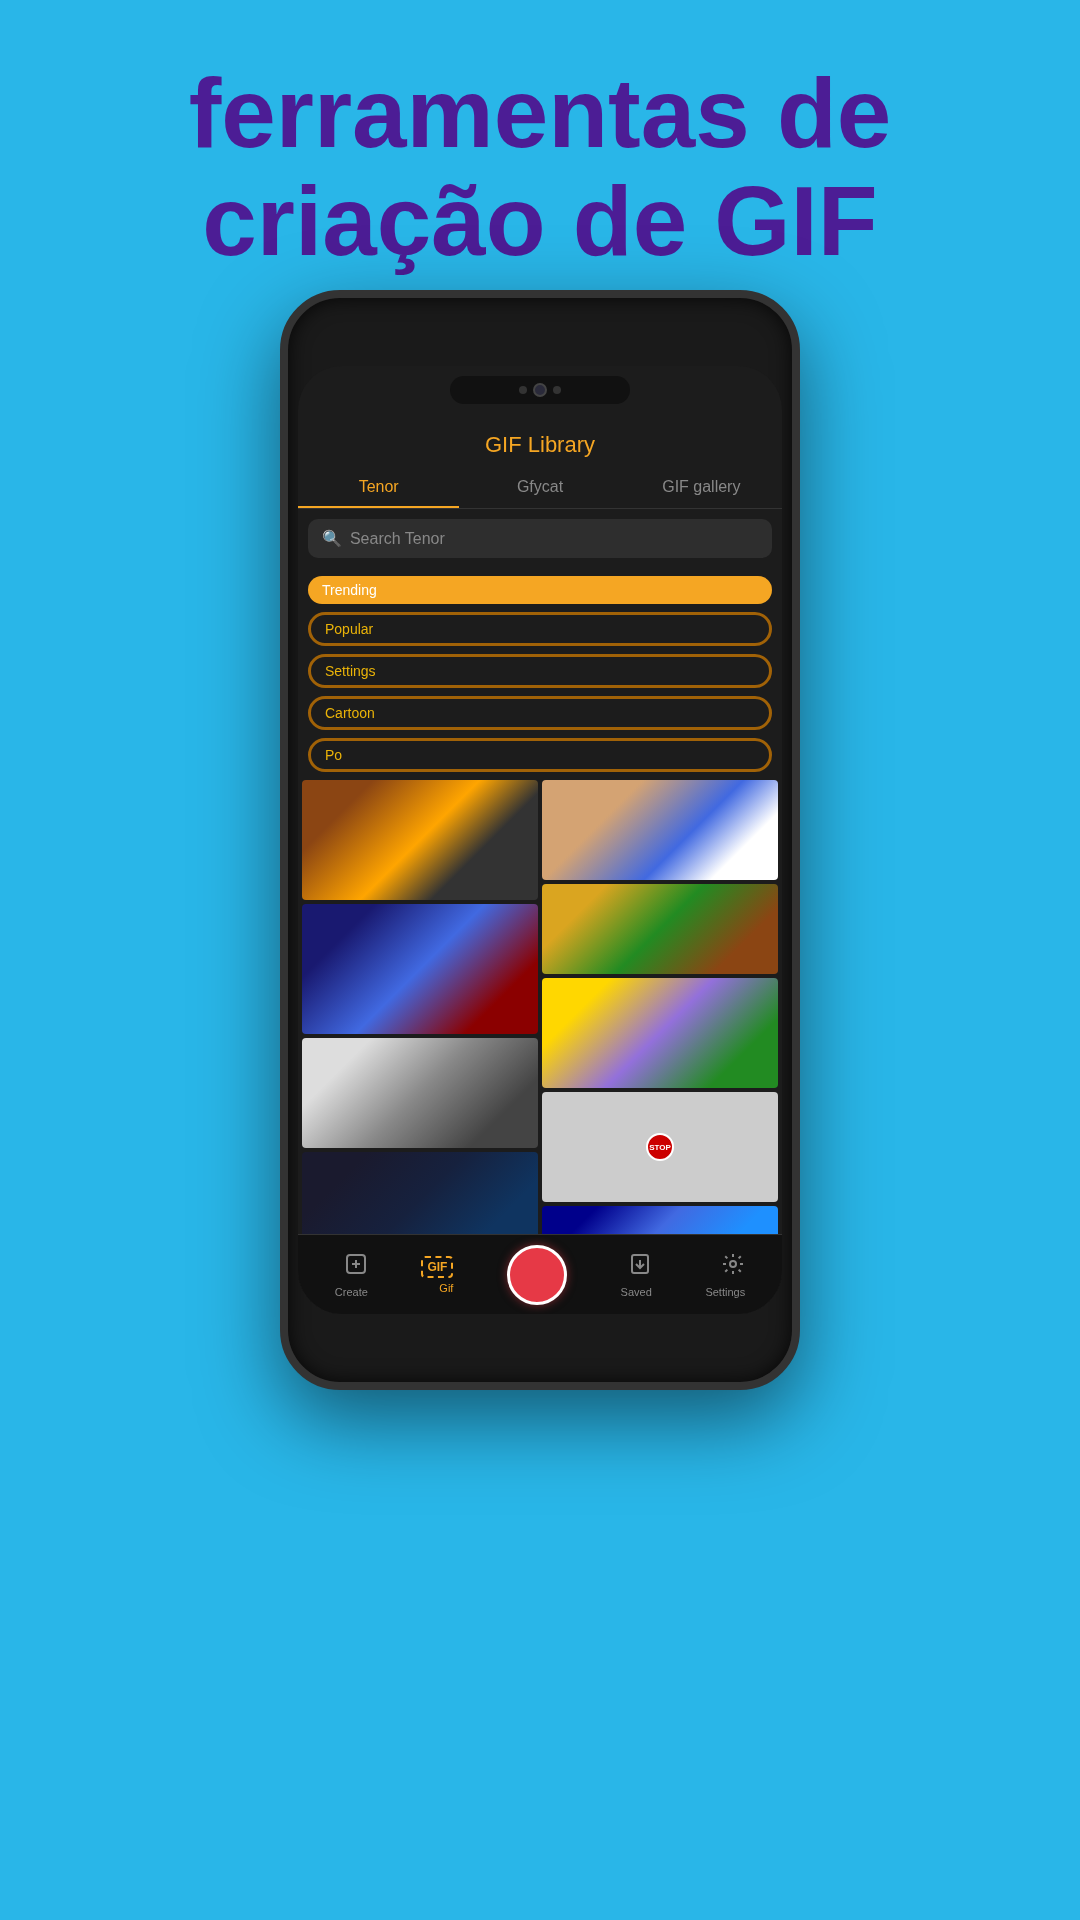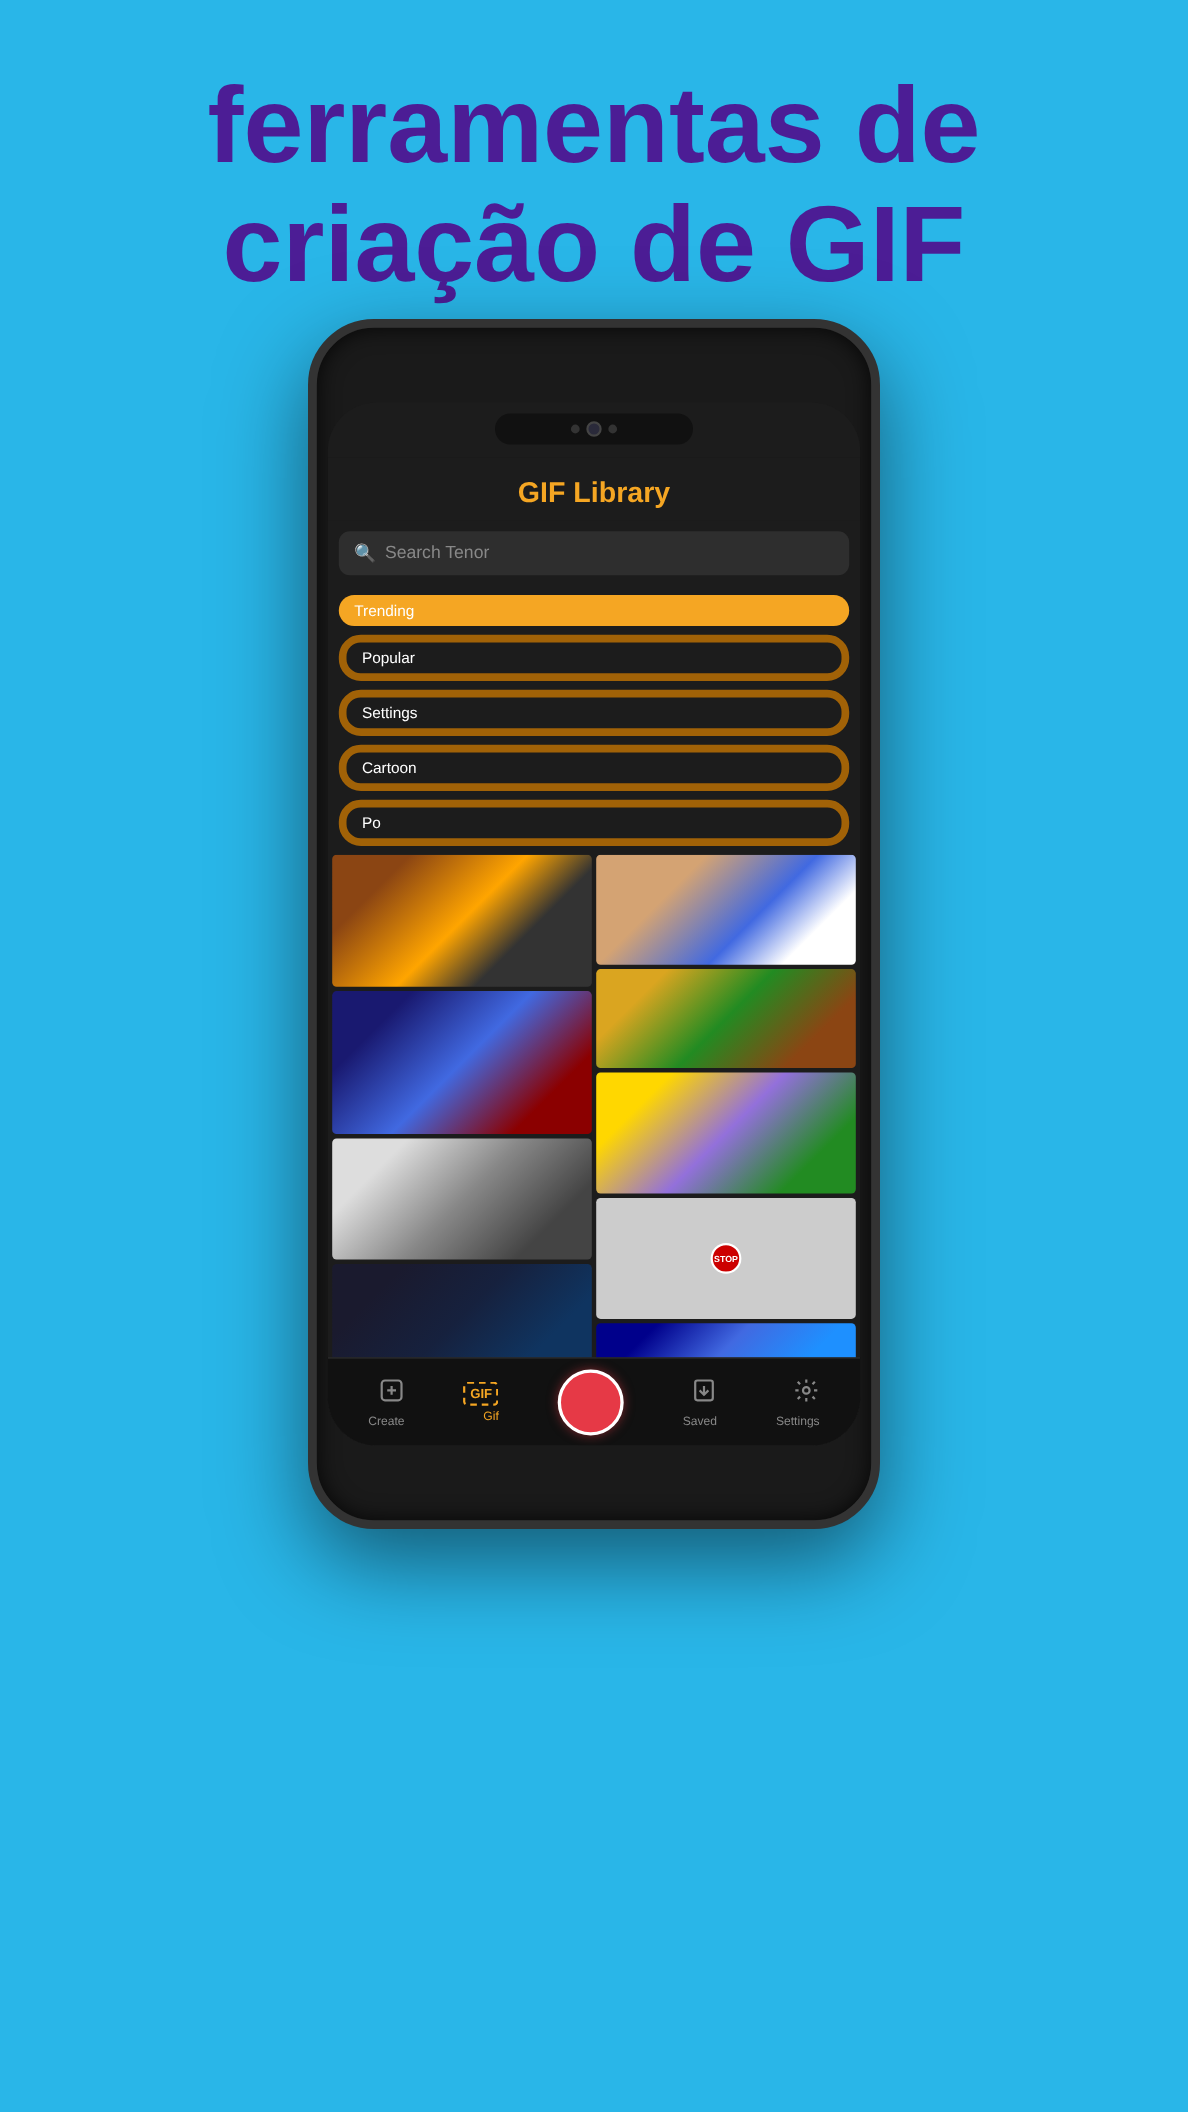--- a/index.html
+++ b/index.html
@@ -139,22 +139,22 @@
       background: #1c1c1c;
       overflow: hidden;
     }
 
     
     .app-title {
       background: #1c1c1c;
       text-align: center;
       padding: 16px 0 10px;
       color: #f5a623;
-      font-size: 26px;
-      font-weight: bold;
+      font-size: 22px;
+      font-weight: normal;
     }
 
     
     .tabs-row {
       display: flex;
       background: #1c1c1c;
       border-bottom: 1px solid #333;
     }
 
     .tab-item {
@@ -209,22 +209,22 @@
       cursor: pointer;
     }
 
     .cat-pill.active {
       background: #f5a623;
       color: white;
     }
 
     .cat-pill.inactive {
       background: transparent;
-      border: 7px solid #a16207;
-      color: #ffffff;
+      border: 3px solid #a16207;
+      color: #eab308;
     }
 
     
     .gif-grid {
       display: flex;
       gap: 4px;
       padding: 0 4px;
       flex: 1;
       overflow: hidden;
     }
@@ -364,20 +364,25 @@
           <div class="dot-small"></div>
           <div class="dot-camera"></div>
           <div class="dot-small"></div>
         </div>
       </div>
 
       <div class="screen-content">
 
         <div class="app-title">GIF Library</div>
 
+        <div class="tabs-row">
+          <div class="tab-item active">Tenor</div>
+          <div class="tab-item">Gfycat</div>
+          <div class="tab-item">GIF gallery</div>
+        </div>
 
         <div class="search-bar">
           <span class="search-icon-svg">🔍</span>
           <span class="search-text">Search Tenor</span>
         </div>
 
         <div class="categories-row">
           <div class="cat-pill active">Trending</div>
           <div class="cat-pill inactive">Popular</div>
           <div class="cat-pill inactive">Settings</div>

